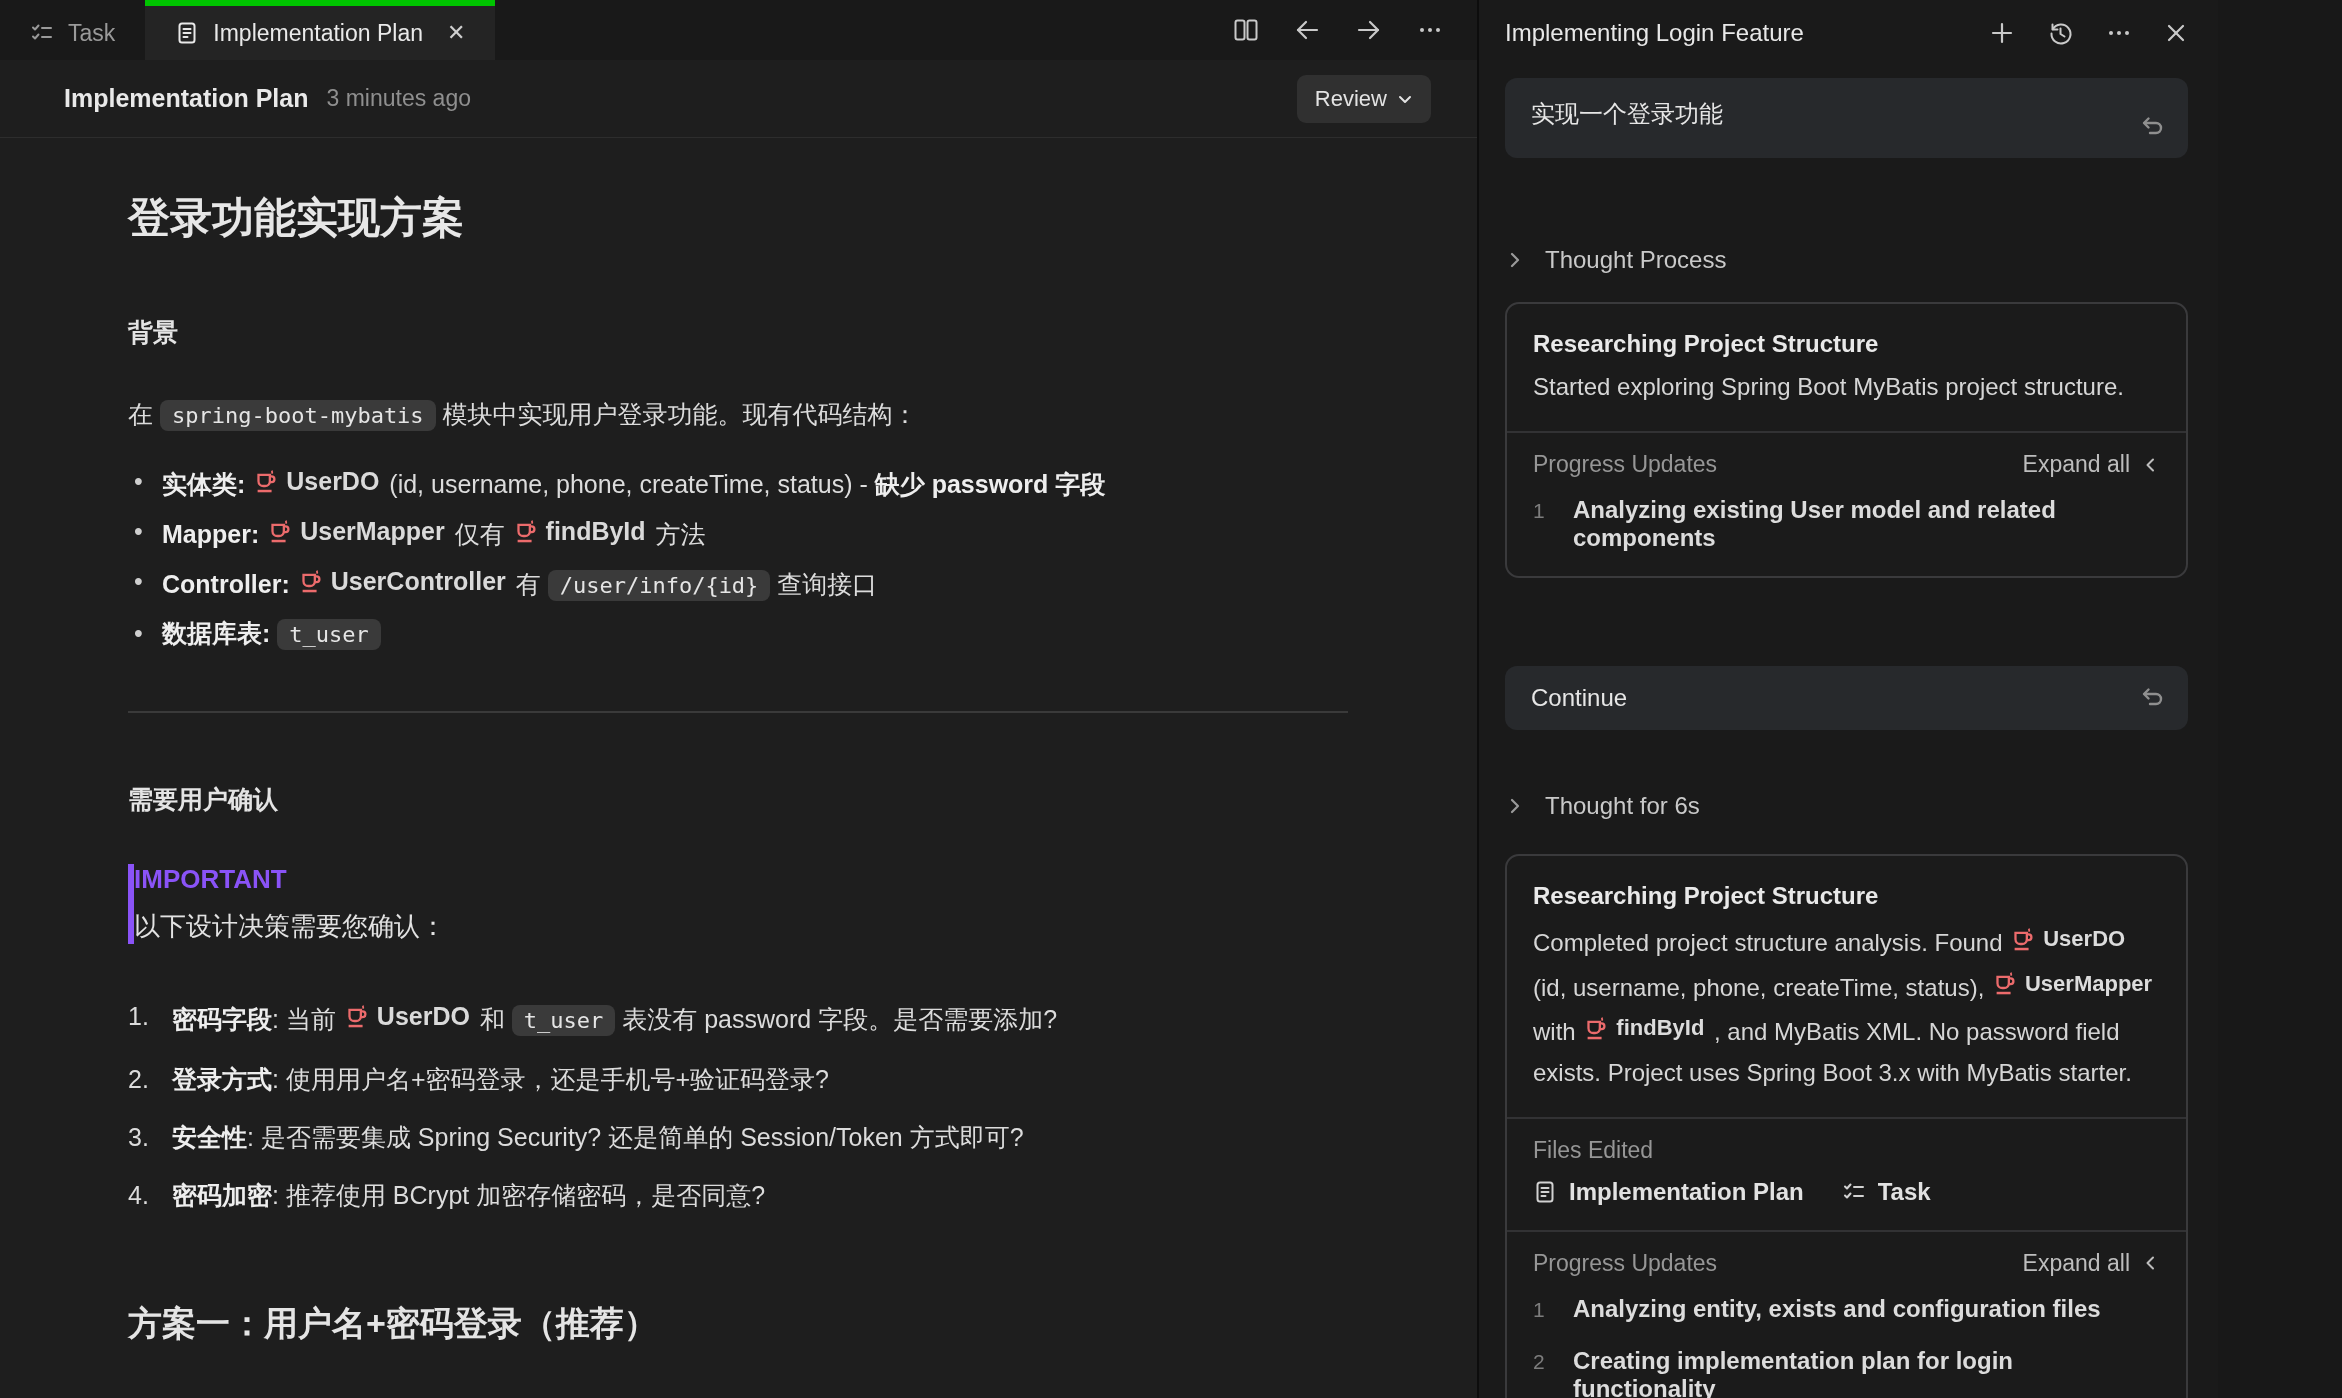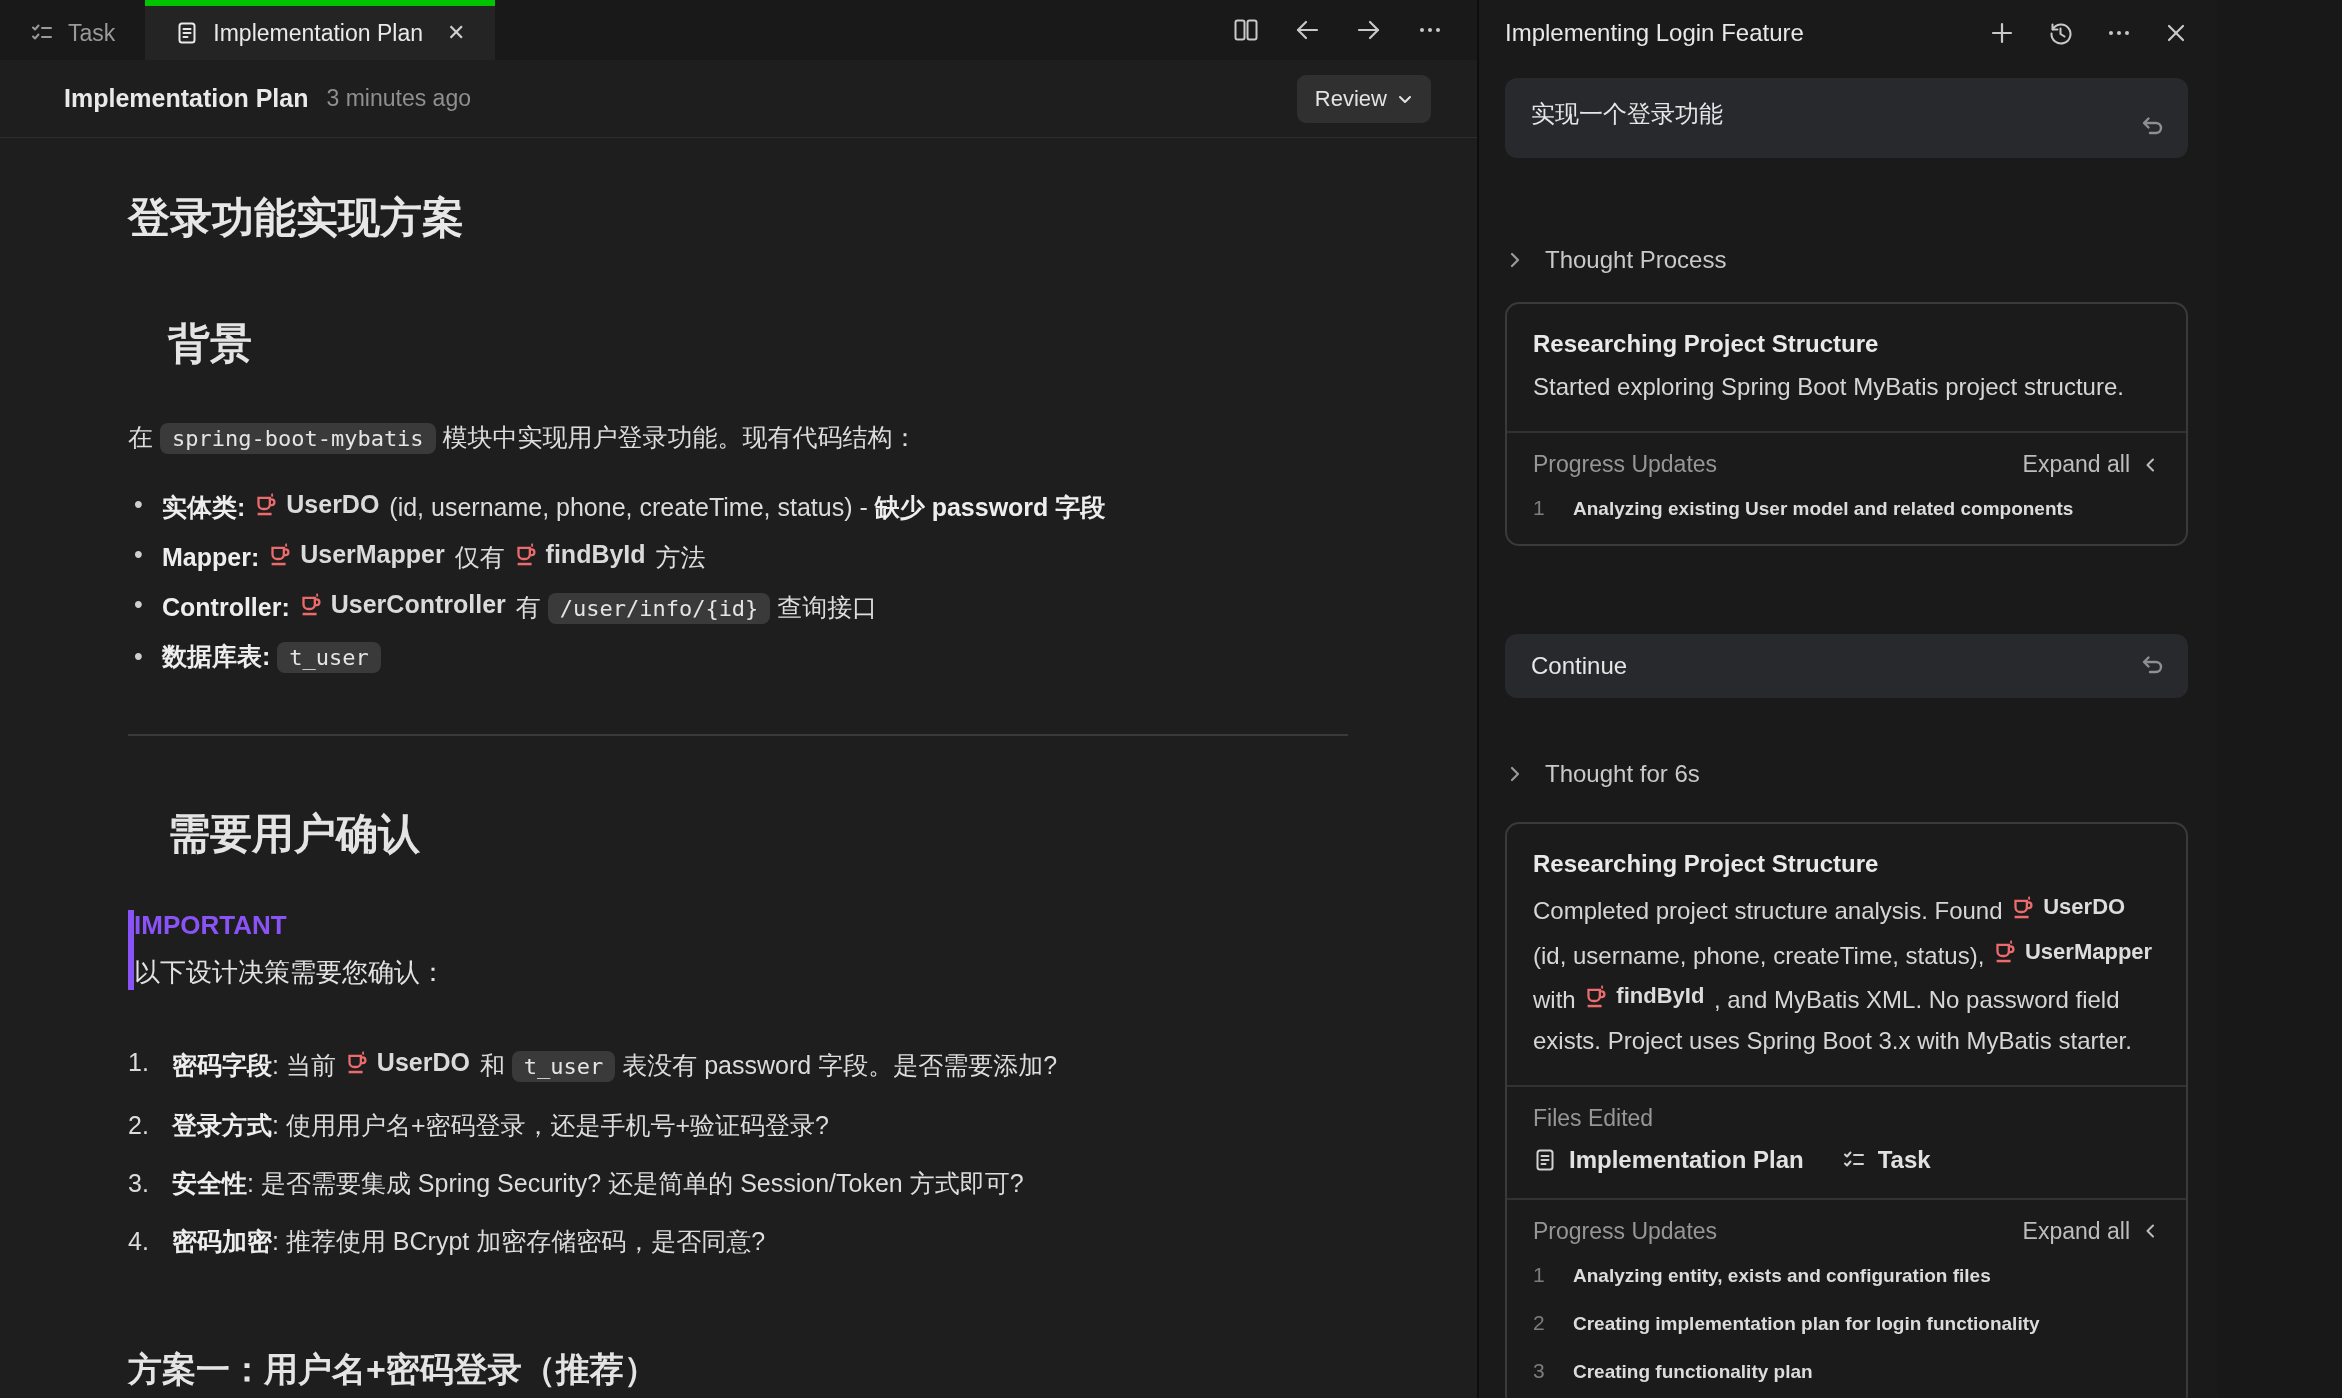--- a/index.html
+++ b/index.html
@@ -31,21 +31,21 @@
          padding:0 46px 0 64px; border-bottom:1px solid var(--line); background:var(--editor);}
   .ehead .t{font-size:25px; font-weight:700; color:#e9e9e9;}
   .ehead .ts{margin-left:18px; font-size:23px; color:var(--muted);}
   .review-btn{margin-left:auto; display:flex; align-items:center; gap:10px;
               background:#303030; border-radius:9px; padding:11px 18px;
               font-size:22px; color:#e3e3e3;}
 
   .doc{flex:1; padding:52px 0 0 128px; overflow:hidden;}
   .doc-inner{width:1220px;}
   .h1{font-size:42px; font-weight:700; color:#e7e7e7;}
-  .h2{font-size:42px; font-weight:700; color:#e4e4e4; margin-top:70px;margin-left:40px;}
+  .h2{font-size:25px; font-weight:700; color:#e4e4e4; margin-top:70px;}
   .para{font-size:25px; line-height:42px; color:#dcdcdc; margin-top:44px;}
   ul.blt{list-style:none; margin-top:26px;}
   ul.blt li{font-size:25px; line-height:36px; margin:11px 0; padding-left:34px; position:relative; color:#dcdcdc;}
   ul.blt li::before{content:"•"; position:absolute; left:6px; color:#cfcfcf;}
   .chip{font-family:"DejaVu Sans Mono","Liberation Mono",monospace; font-size:22px;
         background:var(--chip); color:#e5e5e5; border-radius:8px; padding:3px 12px;}
   strong.b{font-weight:700; color:#eeeeee;}
   .jref{display:inline-flex; align-items:center; gap:7px; font-weight:700; color:#dadada; margin:0 3px;}
   .jref svg{width:24px; height:24px; color:var(--java);}
   hr.rule{border:none; border-top:2px solid #3a3a3a; margin-top:58px; width:1220px;}
@@ -79,21 +79,21 @@
   .card-sec{padding:22px 26px 24px;}
   .card-title{font-size:24px; font-weight:700; color:#e9e9e9; line-height:36px;}
   .card-body{font-size:24px; color:#d6d6d6; line-height:41px; margin-top:4px;}
   .card-body .jref{font-size:22px; color:#dcdcdc;}
   .card-div{border-top:2px solid #323234;}
   .prog-head{display:flex; align-items:center; padding:18px 26px 4px; font-size:23px; color:#969696;}
   .expand{margin-left:auto; display:flex; align-items:center; gap:12px; color:#bdbdbd;}
   .prog-item{display:flex; align-items:baseline; gap:24px; padding:14px 26px 10px;}
   .prog-item:last-child{padding-bottom:24px;}
   .prog-item .n{font-size:21px; color:#7d7d7d; min-width:16px;}
-  .prog-item .tx{font-size:19px; font-weight:600; color:#dcdcdc;}
+  .prog-item .tx{font-size:24px; font-weight:600; color:#dcdcdc;}
   .files-head{padding:18px 26px 0; font-size:23px; color:#969696;}
   .files-row{display:flex; align-items:center; gap:38px; padding:14px 26px 24px;}
   .file-chip{display:inline-flex; align-items:center; gap:12px; font-size:24px; font-weight:700; color:#e2e2e2;}
   .file-chip svg{color:#d2d2d2;}
 </style>
 </head>
 <body>
 
 <div class="app">
 

